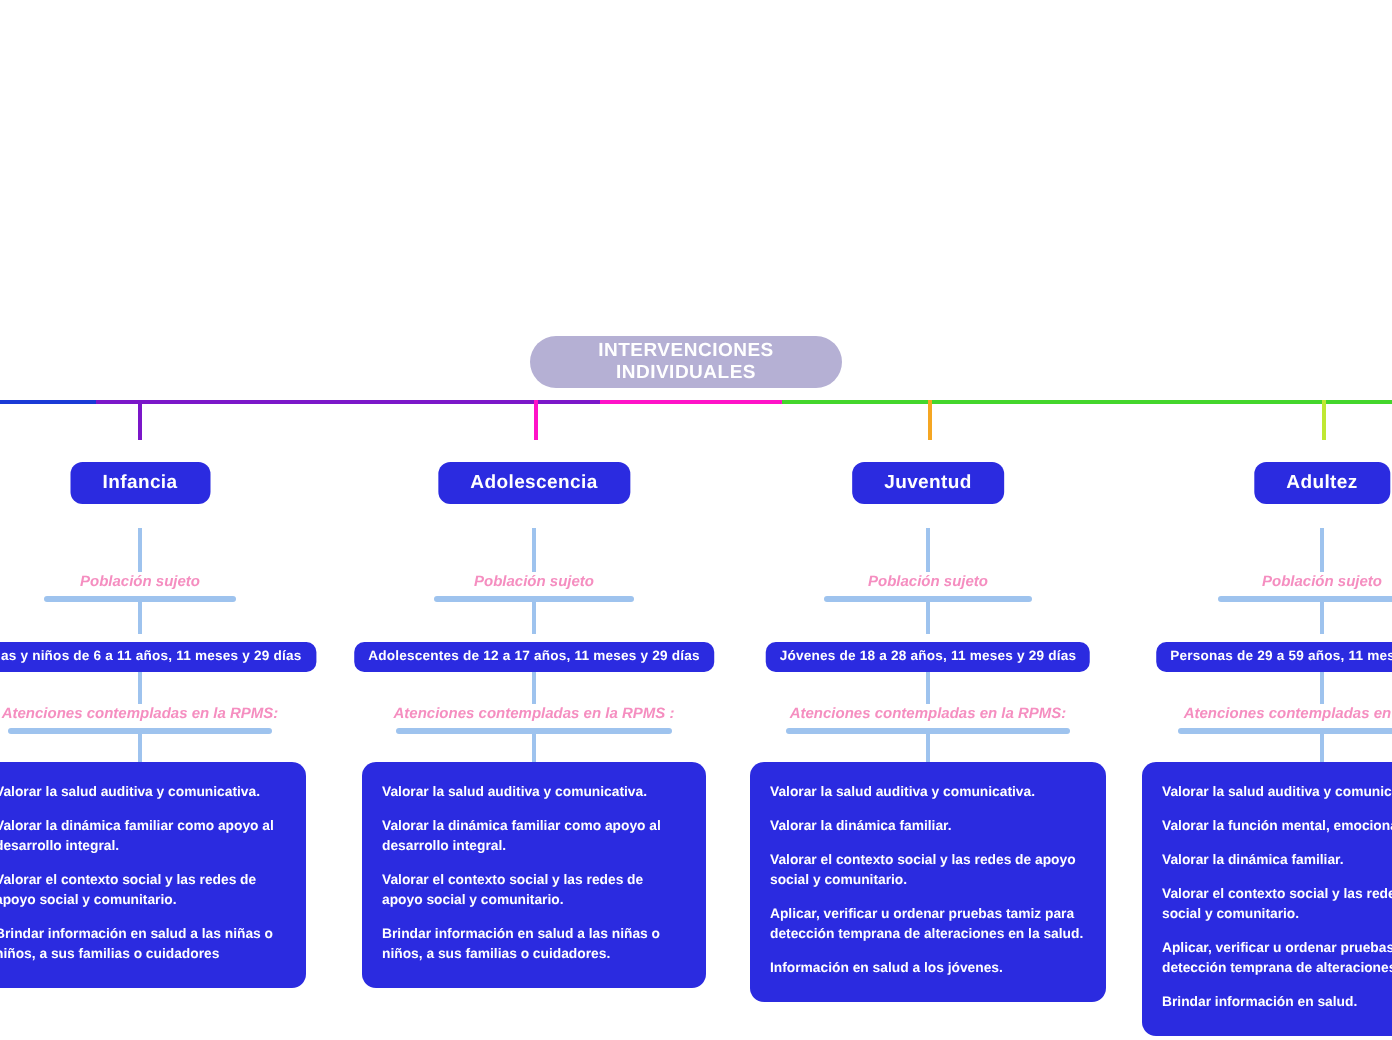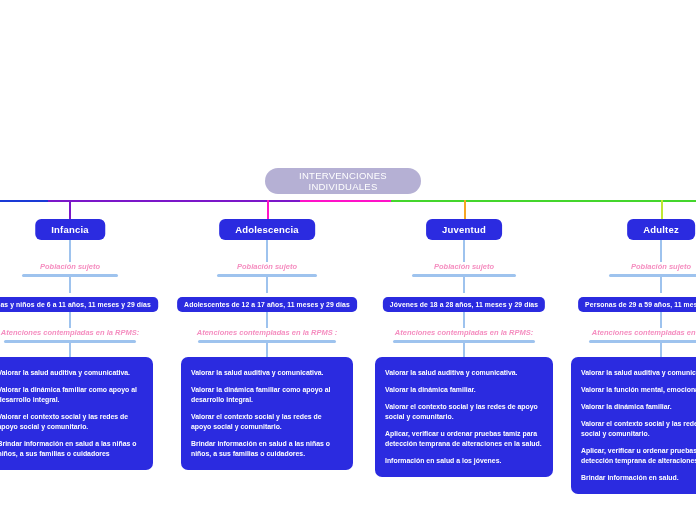--- a/index.html
+++ b/index.html
@@ -29,21 +29,21 @@
   .root-node {
     position: absolute;
     left: 265px;
     top: 168px;
     width: 156px;
     height: 26px;
     background: #b5b0d4;
     border-radius: 13px;
     color: #ffffff;
     font-size: 9.5px;
-    font-weight: 400;
+    font-weight: 700;
     letter-spacing: 0.25px;
     display: flex;
     align-items: center;
     justify-content: center;
     text-align: center;
     box-sizing: border-box;
     padding: 0 6px;
   }
 
   
@@ -60,21 +60,21 @@
   }
 
   
   .branch {
     position: absolute;
     top: 219px;
     width: 230px;
   }
 
   .branch-head {
-    margin: 0 auto;
+    margin: 12px auto;
     background: #2b2be0;
     border-radius: 6px;
     color: #ffffff;
     font-size: 9.5px;
     font-weight: 700;
     letter-spacing: 0.2px;
     text-align: center;
     padding: 5px 16px;
     display: inline-block;
     position: relative;

